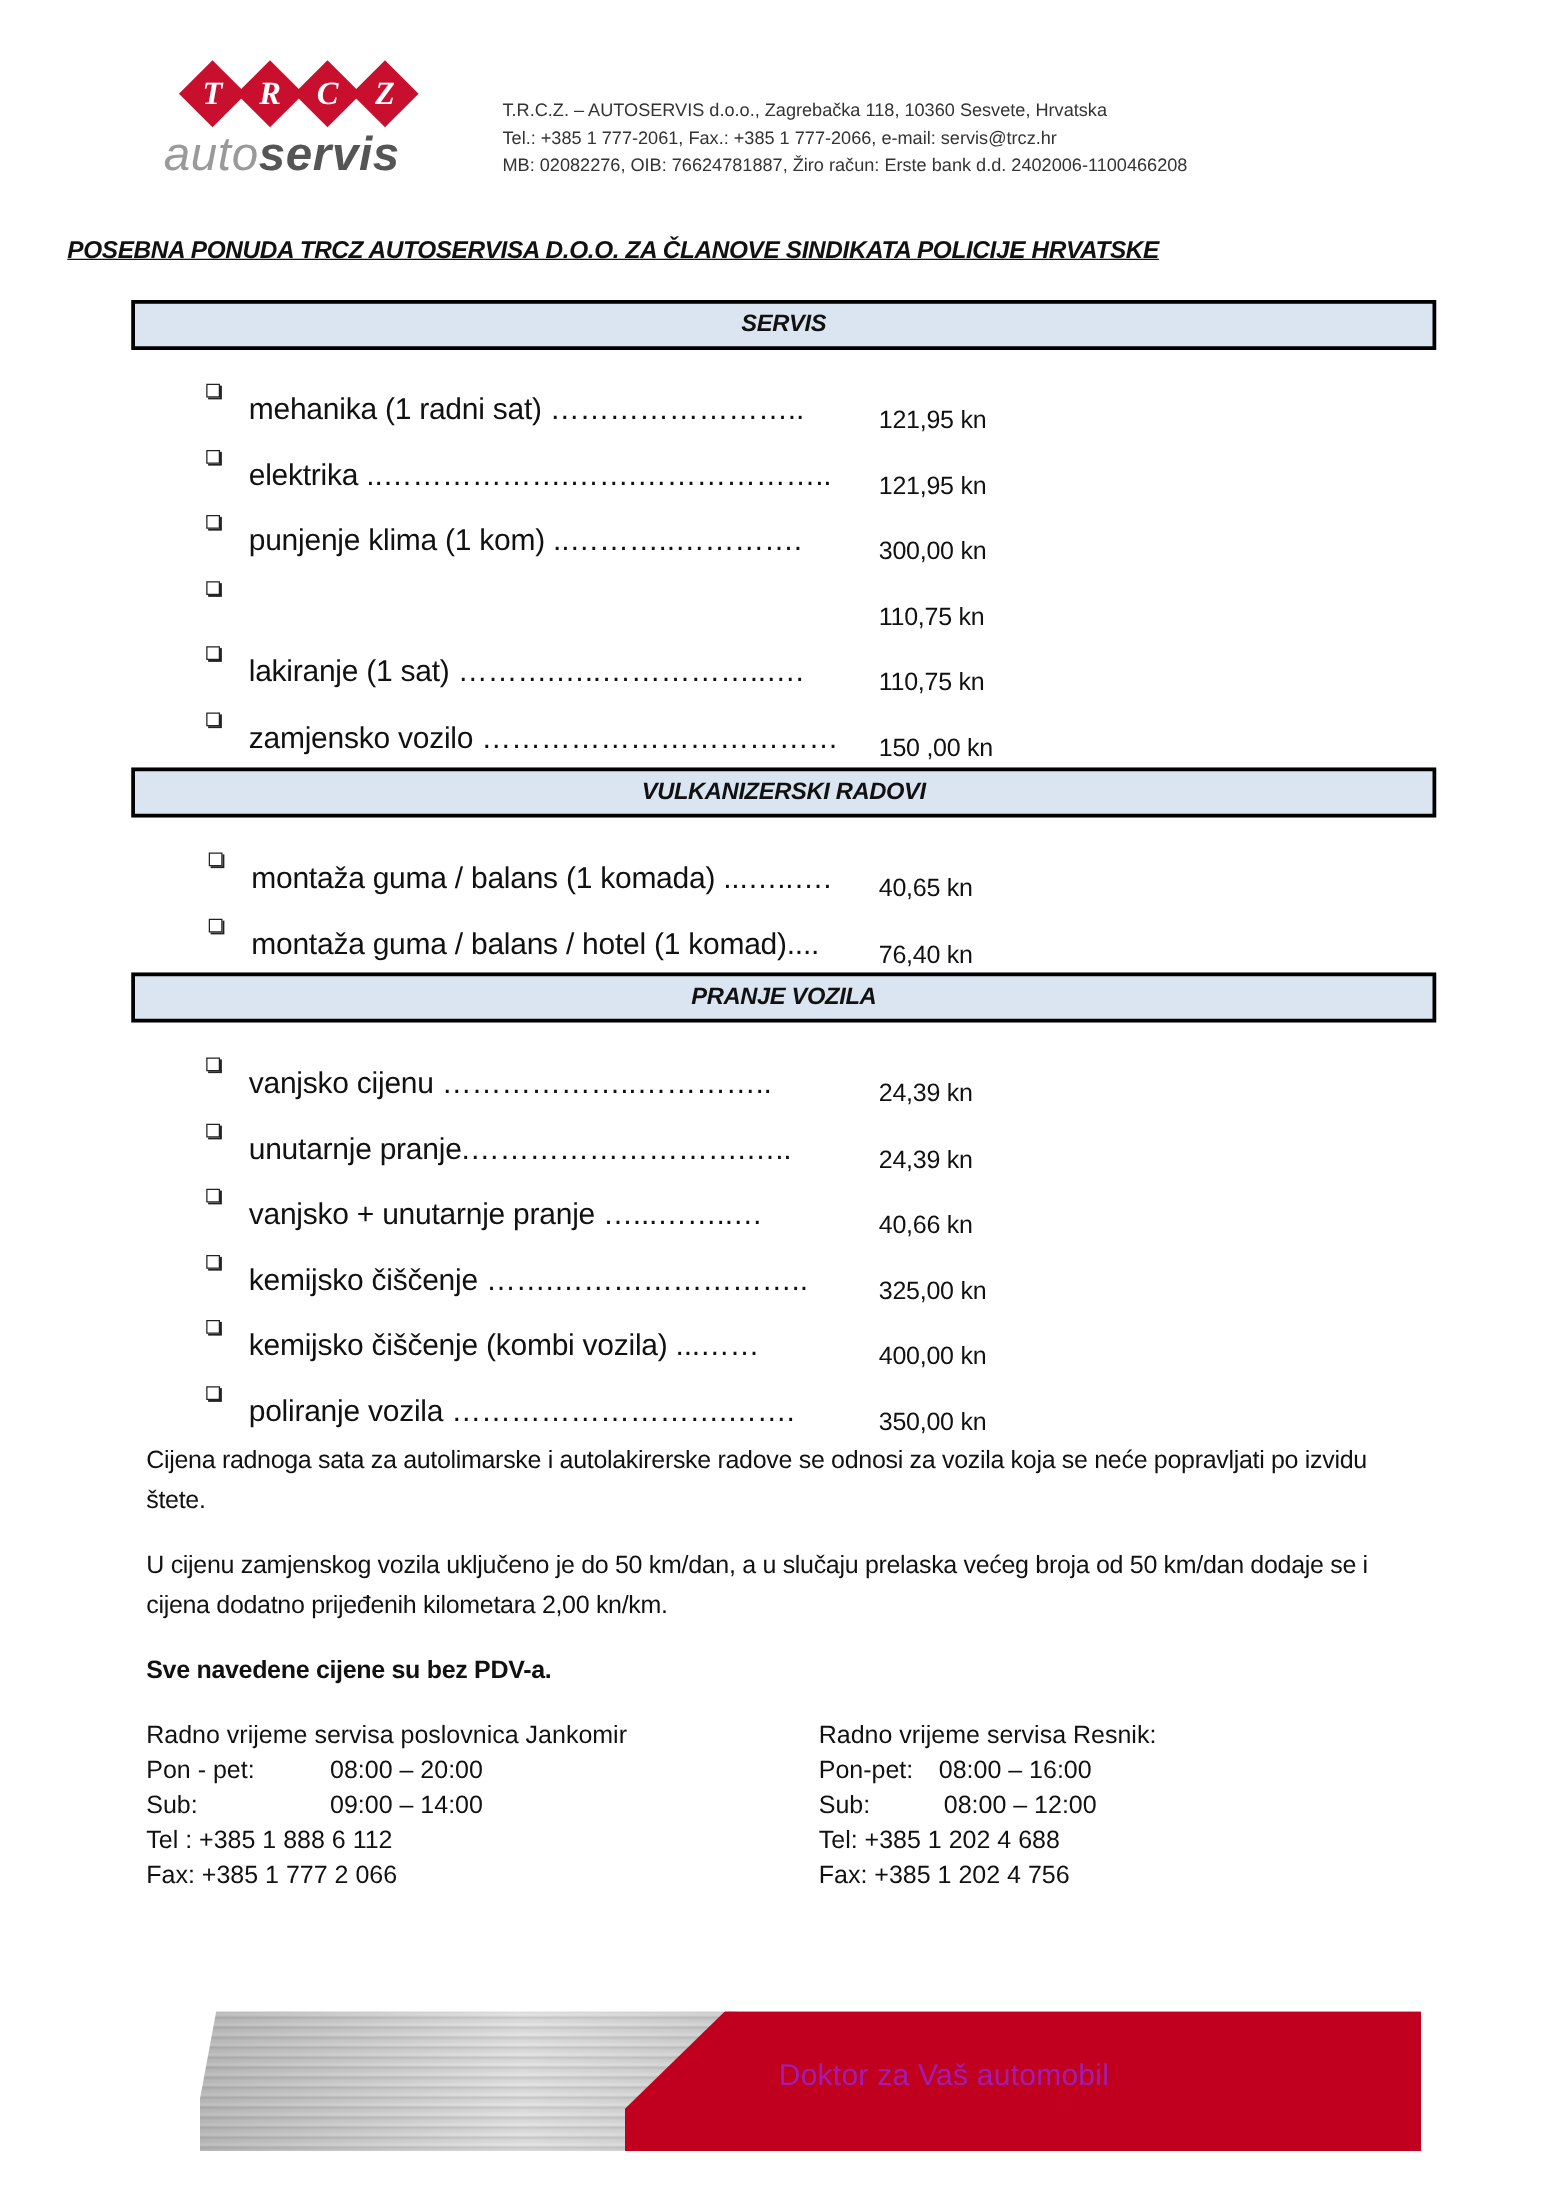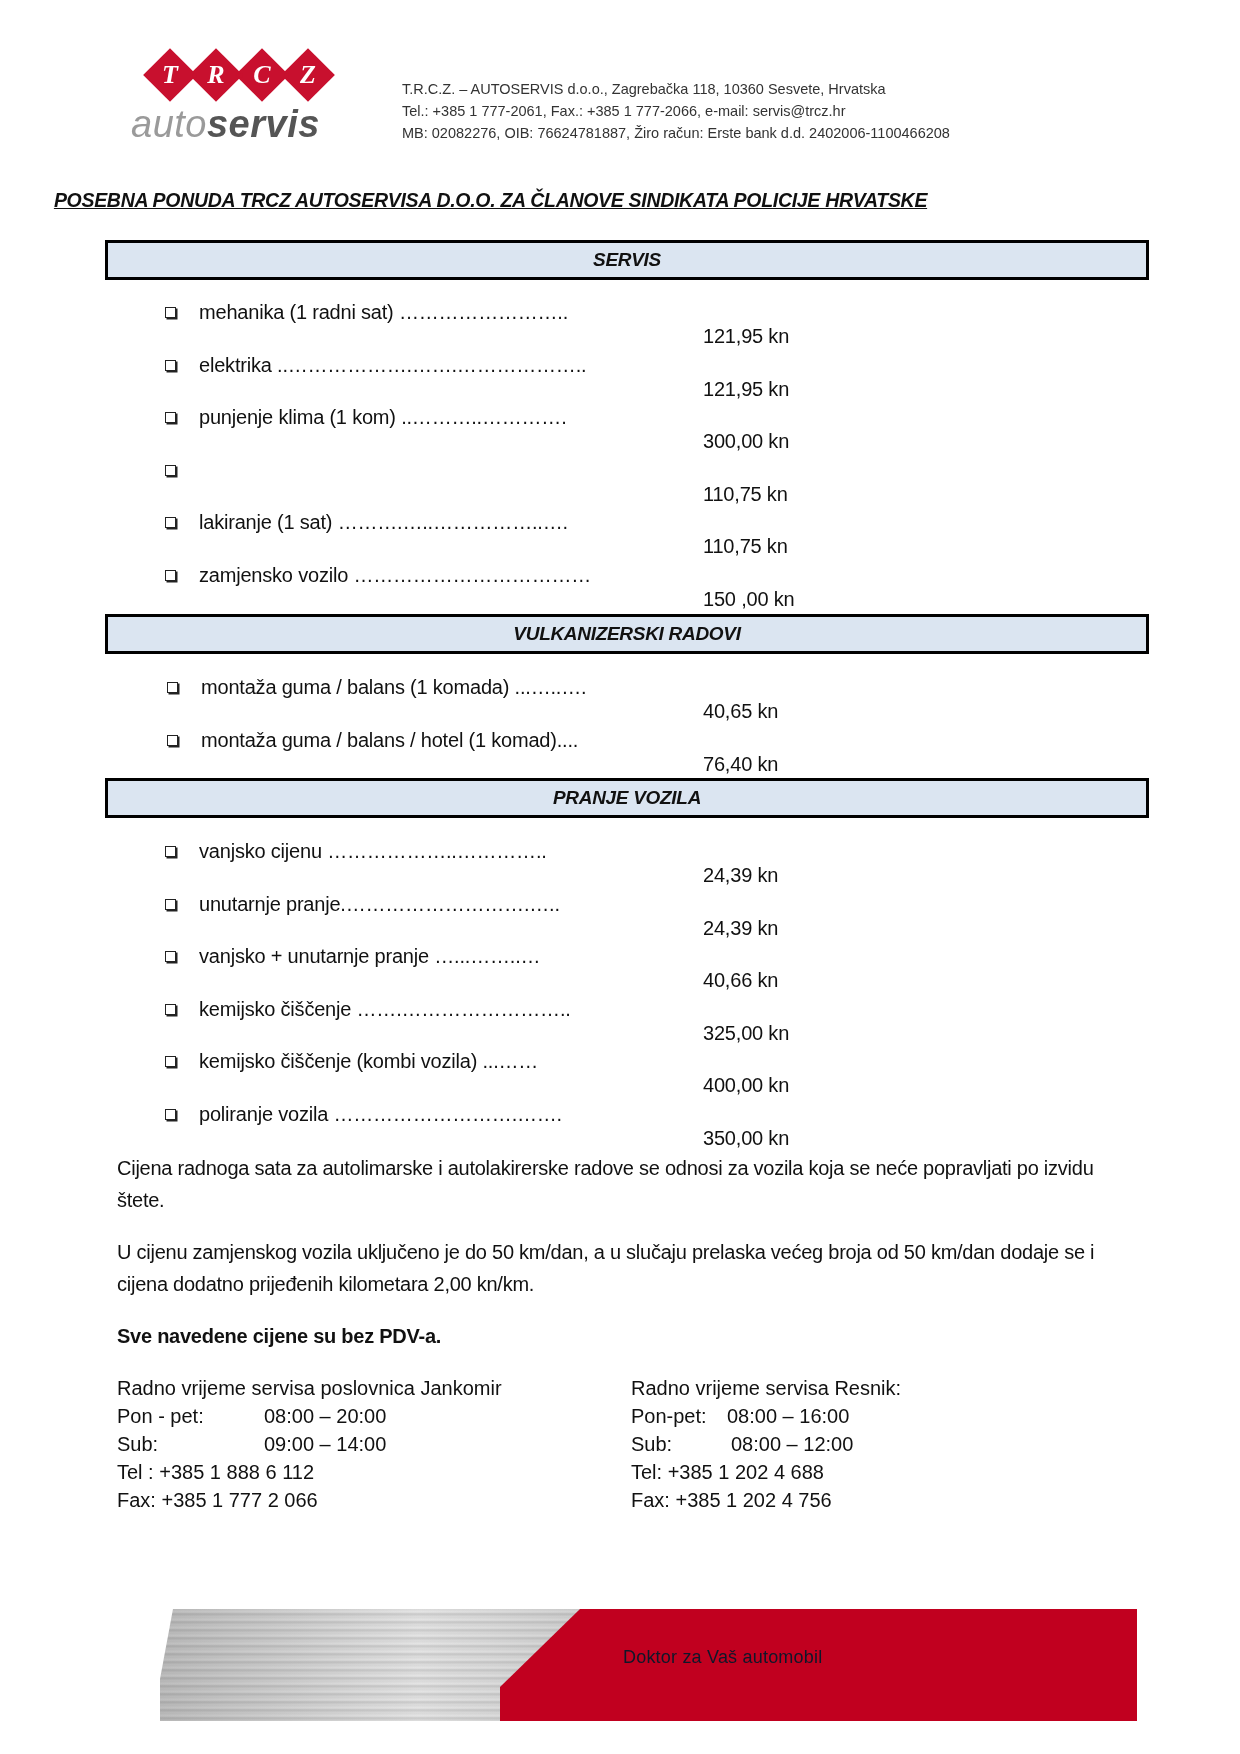--- a/index.html
+++ b/index.html
@@ -23,41 +23,41 @@
   .title { left:0; width:981px; top:189px; text-align:center; font-weight:bold; font-style:italic;
            text-decoration:underline; font-size:19.5px; letter-spacing:-0.3px; }
   
   .section { left:105px; width:1038px; height:34px; background:#dbe5f1; border:3px solid #000;
              text-align:center; font-weight:bold; font-style:italic; font-size:19px; line-height:34px; letter-spacing:-0.3px; }
   
   .row { left:0; width:1240px; height:28px; }
   .cb { position:absolute; left:165px; top:9px; width:9px; height:9px; border:1.5px solid #222;
         box-shadow:1.5px 1.5px 0 #222; background:#fff; }
   .cb.shift { left:167px; }
-  .item-label { position:absolute; left:199px; top:0; font-size:20px; line-height:28px; white-space:nowrap; letter-spacing:-0.2px; }
+  .item-label { position:absolute; left:199px; top:16px; font-size:24px; line-height:28px; white-space:nowrap; letter-spacing:-0.2px; }
   .item-label.shift { left:201px; }
   .item-price { position:absolute; left:703px; top:0; font-size:20px; line-height:28px; white-space:nowrap; letter-spacing:-0.2px;margin-top:24px; }
   
   .para { left:117px; width:1020px; font-size:20px; line-height:32px; letter-spacing:-0.25px; }
   .bold { font-weight:bold; }
   
   .hours { font-size:20px; line-height:28px; white-space:nowrap; }
   .hours .line { display:block; position:relative; height:28px; }
   .hours .k { position:absolute; left:0; }
   .hours .v { position:absolute; }
   
   .banner { left:160px; top:1609px; width:977px; height:112px; overflow:hidden; }
   .steel { position:absolute; left:0; top:0; width:430px; height:112px;
            background:repeating-linear-gradient(180deg,#e6e6e6 0px,#f4f4f4 3px,#d4d4d4 5px,#ededed 8px),
                       linear-gradient(90deg,#c8c8c8,#f0f0f0 60%,#dcdcdc);
            background-blend-mode:multiply;
            clip-path:polygon(13px 0, 430px 0, 430px 112px, 0 112px, 0 70px); }
   .red { position:absolute; left:0; top:0; width:977px; height:112px; background:#c1001f;
          clip-path:polygon(420px 0, 977px 0, 977px 112px, 340px 112px, 340px 78px); }
-  .slogan { position:absolute; left:463px; top:38px; color:#0f172a; font-size:18px; white-space:nowrap; letter-spacing:0.2px; }
+  .slogan { position:absolute; left:463px; top:38px; color:#a21caf; font-size:24px; white-space:nowrap; letter-spacing:0.2px; }
 </style>
 </head>
 <body>
 
 <div class="abs logo">
   <div class="diamonds">
     <div class="dia" style="left:8px"></div>
     <div class="dia" style="left:54px"></div>
     <div class="dia" style="left:100px"></div>
     <div class="dia" style="left:146px"></div>
@@ -173,21 +173,21 @@
       <span class="v" style="left:147px">09:00 – 14:00</span>
     </span>
   <span class="line">
       <span class="k">Tel : +385  1 888 6 112</span>
     </span>
   <span class="line">
       <span class="k">Fax: +385 1 777  2 066</span>
     </span>
 </div>
 
-<div class="abs hours" style="left:631px; top:1374px; width:420px;">
+<div class="abs hours" style="left:655px; top:1374px; width:420px;">
   <span class="line">
       <span class="k">Radno vrijeme servisa Resnik:</span>
     </span>
   <span class="line">
       <span class="k">Pon-pet:</span>
       <span class="v" style="left:96px">08:00 – 16:00</span>
     </span>
   <span class="line">
       <span class="k">Sub:</span>
       <span class="v" style="left:100px">08:00 – 12:00</span>

